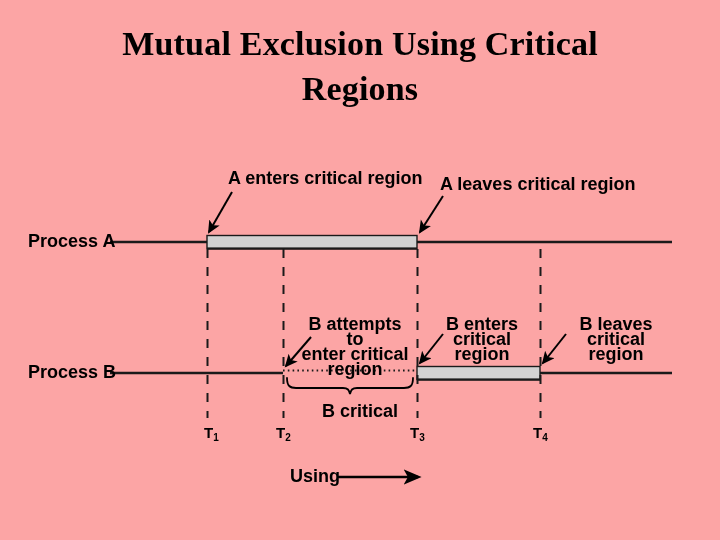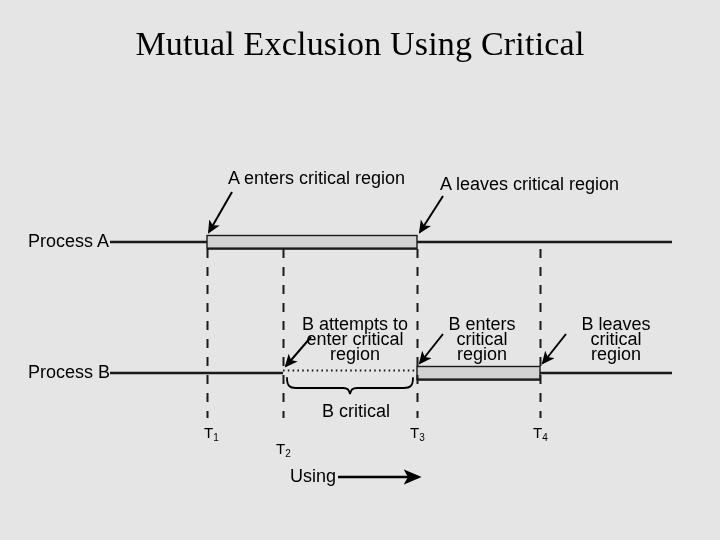--- a/index.html
+++ b/index.html
@@ -4,23 +4,24 @@
 <style>
   html, body {
     margin: 0;
     padding: 0;
     background: #ffffff;
   }
   #page {
     position: relative;
     width: 720px;
     height: 540px;
-    background: #e5e5e5;
+    background: #fca5a5;
     overflow: hidden;
     font-family: "Liberation Sans", sans-serif;
+    font-weight: bold;
   }
   #slide-title {
     position: absolute;
     left: 0;
     top: 22px;
     width: 720px;
     text-align: center;
     font-family: "Liberation Serif", serif;
     font-size: 34px;
     line-height: 1.32;
@@ -62,20 +63,21 @@
     left: 0px;
   }
 </style>
 </head>
 <body>
 
 <div id="page">
 
   <div id="slide-title">
     <span>Mutual Exclusion Using Critical</span><br>
+    <span>Regions</span>
   </div>
 
   <svg id="diagram" viewBox="0 0 720 540" width="720" height="540" xmlns="http://www.w3.org/2000/svg">
 
     <line x1="110" y1="242" x2="672" y2="242" stroke="#1a1a1a" stroke-width="2.4"></line>
 
     <rect x="207" y="235.5" width="210" height="13" fill="#d2d2d2" stroke="#1a1a1a" stroke-width="1.4"></rect>
     <line x1="207" y1="248.6" x2="417" y2="248.6" stroke="#1a1a1a" stroke-width="2.2"></line>
 
     <line x1="110" y1="373" x2="283" y2="373" stroke="#1a1a1a" stroke-width="2.4"></line>
@@ -138,21 +140,21 @@
 
   <div class="dgm-text center" style="left:566px; top:288px; width:100px;">
     <span>B leaves</span><br>
     <span>critical region</span>
   </div>
 
   <div class="dgm-text" style="left:322px; top:404px;">B critical</div>
 
   <div class="tlabel" style="left:204px; top:424px;"><span>T</span><sub>1</sub></div>
 
-  <div class="tlabel" style="left:276px; top:424px;margin-top:16px;"><span>T</span><sub>2</sub></div>
+  <div class="tlabel" style="left:276px; top:424px;"><span>T</span><sub>2</sub></div>
 
   <div class="tlabel" style="left:410px; top:424px;"><span>T</span><sub>3</sub></div>
 
   <div class="tlabel" style="left:533px; top:424px;"><span>T</span><sub>4</sub></div>
 
   <div class="dgm-text" style="left:290px; top:469px;">Using</div>
 
 </div>
 
 </body></html>

